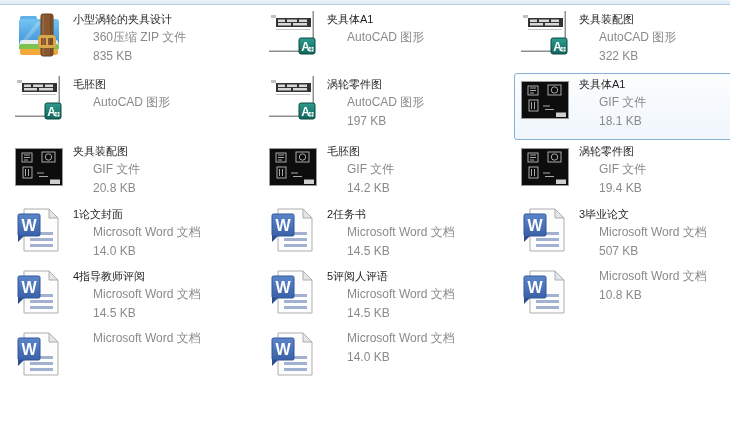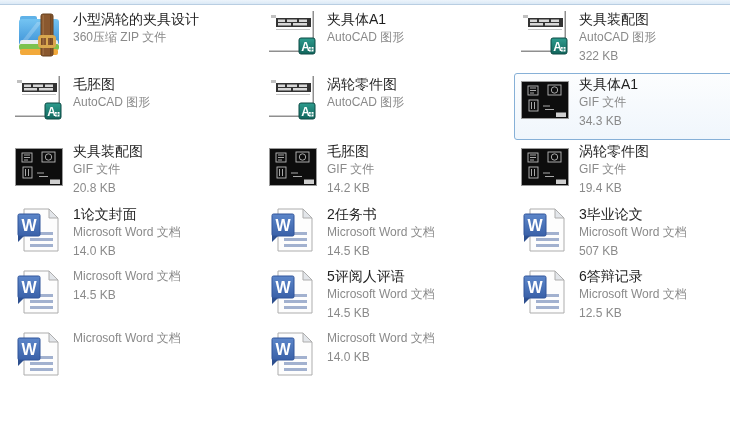--- a/index.html
+++ b/index.html
@@ -31,26 +31,27 @@
     margin-right:-28px;
   }
   .icon-host{
     width:48px;height:48px;flex:none;
     margin:1px 10px 0 3px;
     display:flex;align-items:center;justify-content:center;
   }
   .icon-host svg{width:48px;height:48px;display:block;}
   .txt{min-width:0;padding-top:0;}
   .t-name{
-    display:block;font-size:14px;line-height:18px;color:#1f1f1f;
+    display:block;font-size:11px;line-height:18px;color:#1f1f1f;
     white-space:nowrap;
   }
   .t-type,.t-size{
     display:block;font-size:12px;line-height:19px;color:#8a8a8a;
     white-space:nowrap;
+    margin-left:20px;
   }
 </style>
 </head>
 <body>
 
 <div class="toolbar-edge"></div>
 
 <div class="file-grid">
     <div class="tile">
     <span class="icon-host">
@@ -70,20 +71,21 @@
     <rect x="26" y="3" width="12" height="42" rx="2" fill="#8a582f" stroke="#66401f" stroke-width="1"></rect>
     <line x1="28.2" y1="4" x2="28.2" y2="44" stroke="#a97c4e" stroke-width="0.8"></line>
     <line x1="35.8" y1="4" x2="35.8" y2="44" stroke="#5f3b1d" stroke-width="0.8"></line>
     <rect x="24.5" y="25.5" width="15" height="10" rx="2" fill="none" stroke="#d9a84e" stroke-width="3"></rect>
     <line x1="32" y1="25" x2="32" y2="35" stroke="#d9a84e" stroke-width="2"></line>
   </svg>
 </span>
     <span class="txt">
       <span class="t-name">小型涡轮的夹具设计</span>
       <span class="t-type">360压缩 ZIP 文件</span>
+      <span class="t-size">835 KB</span>
     </span>
   </div>
     <div class="tile">
     <span class="icon-host">
   <svg viewBox="0 0 48 48">
     <defs>
       <linearGradient id="acadg" x1="0" y1="0" x2="0" y2="1">
         <stop offset="0" stop-color="#2e9c8e"></stop>
               <stop offset="1" stop-color="#11655c"></stop>
       </linearGradient>
@@ -203,20 +205,21 @@
     <rect x="7" y="18" width="34" height="1" fill="#c4c4c4"></rect>
     <rect x="30" y="27" width="16" height="16" rx="2" fill="url(#acadg)" stroke="#0c4a44" stroke-width="1"></rect>
     <text x="36.5" y="39.5" text-anchor="middle" font-size="12" font-weight="bold" fill="#ffffff" font-family="Liberation Sans, sans-serif">A</text>
     <rect x="40" y="36" width="4.5" height="4.5" fill="#ffffff"></rect>
     <path d="M40,38.2 h4.5 M42.2,36 v4.5" stroke="#17756c" stroke-width="0.8"></path>
   </svg>
 </span>
     <span class="txt">
       <span class="t-name">涡轮零件图</span>
       <span class="t-type">AutoCAD 图形</span>
+      <span class="t-size">197 KB</span>
     </span>
   </div>
     <div class="tile selected">
     <span class="icon-host">
   <svg viewBox="0 0 48 48">
     <rect x="0.5" y="5.5" width="47" height="37" fill="#0d0d0d" stroke="#9b9b9b" stroke-width="1"></rect>
     <g stroke="#d9d9d9" fill="none" stroke-width="0.9" opacity="0.85">
       <rect x="7" y="10" width="10" height="9"></rect>
       <path d="M9,12 h6 M9,14.5 h6 M9,17 h4"></path>
       <rect x="27" y="9" width="13" height="10"></rect>
@@ -224,21 +227,21 @@
       <rect x="8" y="24" width="9" height="11"></rect>
       <path d="M10.5,26 v7 M13.5,26 v7"></path>
       <path d="M22,30 h7 M24,33.5 h9"></path>
     </g>
     <rect x="35" y="36.5" width="10" height="4.5" fill="#cfcfcf"></rect>
   </svg>
 </span>
     <span class="txt">
       <span class="t-name">夹具体A1</span>
       <span class="t-type">GIF 文件</span>
-      <span class="t-size">34.3 KB</span>
+      <span class="t-size">18.1 KB</span>
     </span>
   </div>
     <div class="tile">
     <span class="icon-host">
   <svg viewBox="0 0 48 48">
     <rect x="0.5" y="5.5" width="47" height="37" fill="#0d0d0d" stroke="#9b9b9b" stroke-width="1"></rect>
     <g stroke="#d9d9d9" fill="none" stroke-width="0.9" opacity="0.85">
       <rect x="7" y="10" width="10" height="9"></rect>
       <path d="M9,12 h6 M9,14.5 h6 M9,17 h4"></path>
       <rect x="27" y="9" width="13" height="10"></rect>
@@ -396,20 +399,21 @@
       <rect x="15" y="26" width="23" height="3"></rect>
       <rect x="15" y="32" width="23" height="3"></rect>
       <rect x="15" y="38" width="23" height="3"></rect>
     </g>
     <polygon points="3,29 10,29 3,36" fill="#2d4f8e"></polygon>
     <rect x="3" y="8" width="22" height="22" rx="1.5" fill="url(#wordg)" stroke="#30549a" stroke-width="1"></rect>
     <text x="14" y="25" text-anchor="middle" font-size="16" font-weight="bold" fill="#ffffff" font-family="Liberation Sans, sans-serif">W</text>
   </svg>
 </span>
     <span class="txt">
+      <span class="t-name">4指导教师评阅</span>
       <span class="t-type">Microsoft Word 文档</span>
       <span class="t-size">14.5 KB</span>
     </span>
   </div>
     <div class="tile">
     <span class="icon-host">
   <svg viewBox="0 0 48 48">
     <defs>
       <linearGradient id="wordg" x1="0" y1="0" x2="0" y2="1">
         <stop offset="0" stop-color="#5c86c9"></stop>
@@ -449,23 +453,22 @@
       <rect x="15" y="26" width="23" height="3"></rect>
       <rect x="15" y="32" width="23" height="3"></rect>
       <rect x="15" y="38" width="23" height="3"></rect>
     </g>
     <polygon points="3,29 10,29 3,36" fill="#2d4f8e"></polygon>
     <rect x="3" y="8" width="22" height="22" rx="1.5" fill="url(#wordg)" stroke="#30549a" stroke-width="1"></rect>
     <text x="14" y="25" text-anchor="middle" font-size="16" font-weight="bold" fill="#ffffff" font-family="Liberation Sans, sans-serif">W</text>
   </svg>
 </span>
     <span class="txt">
-      <span class="t-name">6答辩记录</span>
-      <span class="t-type">Microsoft Word 文档</span>
-      <span class="t-size">12.5 KB</span>
+      <span class="t-type">Microsoft Word 文档</span>
+      <span class="t-size">10.8 KB</span>
     </span>
   </div>
     <div class="tile">
     <span class="icon-host">
   <svg viewBox="0 0 48 48">
     <defs>
       <linearGradient id="wordg" x1="0" y1="0" x2="0" y2="1">
         <stop offset="0" stop-color="#5c86c9"></stop>
               <stop offset="1" stop-color="#3a61a8"></stop>
       </linearGradient>

